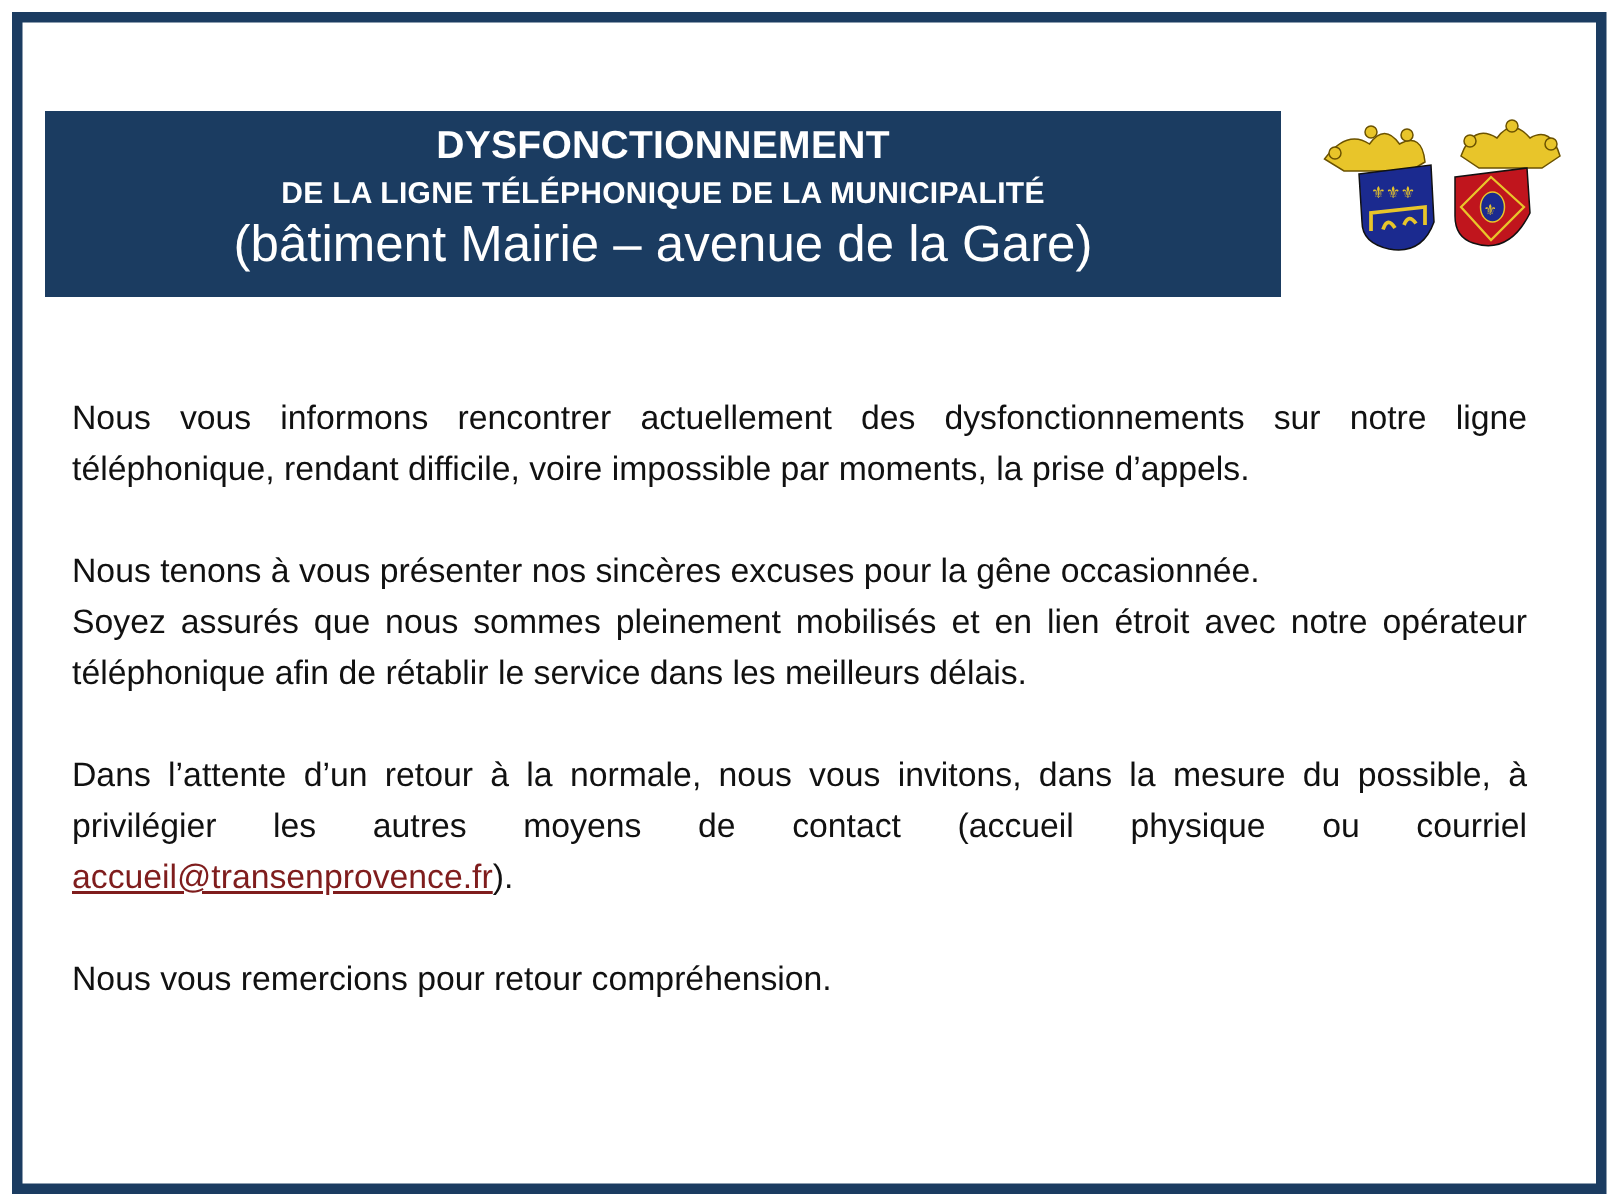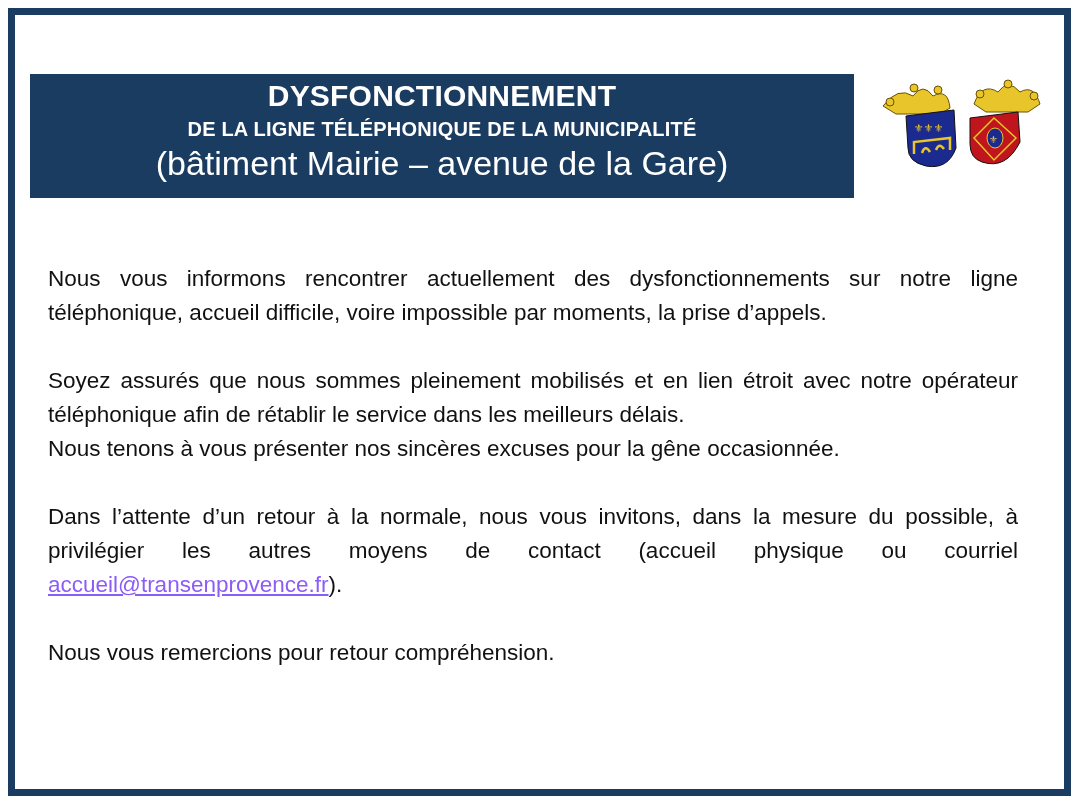--- a/index.html
+++ b/index.html
@@ -1,27 +1,27 @@
 <!DOCTYPE html>
 <html><head>
   <meta charset="utf-8">
   <style>
     html, body { margin:0; padding:0; background:#ffffff; }
     body { width:1079px; height:802px; position:relative; overflow:hidden; font-family:"Liberation Sans", sans-serif; }
     .frame { position:absolute; left:8px; top:8px; width:1049px; height:774px; border:7px solid #1b3c61; background:#fff; }
     .header-box { position:absolute; left:30px; top:74px; width:824px; height:124px; background:#1b3c61; color:#fff; text-align:center; }
-    .h1 { font-weight:bold; font-size:30px; line-height:32px; margin-top:6px; letter-spacing:0.2px; }
+    .h1 { font-weight:bold; font-size:26px; line-height:32px; margin-top:6px; letter-spacing:0.2px; }
     .h2 { font-weight:bold; font-size:20px; line-height:34px; letter-spacing:0.2px; }
     .h3 { font-size:34px; line-height:34px; }
     .crests { position:absolute; left:878px; top:78px; width:170px; height:95px; }
     .body-text { position:absolute; left:48px; top:262px; width:970px; font-size:22.5px; line-height:34px; color:#111; }
     .p { margin:0; text-align:justify; }
     .p.last-left { text-align-last:left; }
     .blank { height:34px; }
-    a.mail { color:#8b5cf6; text-decoration:underline; }
+    a.mail { color:#7f1d1d; text-decoration:underline; }
   </style>
 </head>
 <body>
 
 <div class="frame"></div>
 
 <div class="header-box">
   <div class="h1">DYSFONCTIONNEMENT</div>
   <div class="h2">DE LA LIGNE TÉLÉPHONIQUE DE LA MUNICIPALITÉ</div>
   <div class="h3">(bâtiment Mairie – avenue de la Gare)</div>
@@ -47,21 +47,21 @@
       <circle cx="156" cy="18" r="4" fill="#e8c52a" stroke="#6b5200"></circle>
       <path d="M92 40 L140 34 L142 64 Q128 92 104 84 Q92 80 92 66 Z" fill="#c0151d" stroke="#111" stroke-width="1"></path>
       <path d="M116 40 L138 60 L116 82 L96 60 Z" fill="none" stroke="#e8c52a" stroke-width="1.5"></path>
       <ellipse cx="117" cy="60" rx="8" ry="10" fill="#1b2a8f" stroke="#e8c52a"></ellipse>
       <text x="111" y="65" font-size="10" fill="#e8c52a" font-family="DejaVu Sans, sans-serif">⚜</text>
     </g>
   </svg>
 </div>
 
 <div class="body-text">
-  <p class="p last-left">Nous vous informons rencontrer actuellement des dysfonctionnements sur notre ligne téléphonique, accueil difficile, voire impossible par moments, la prise d’appels.</p>
+  <p class="p last-left">Nous vous informons rencontrer actuellement des dysfonctionnements sur notre ligne téléphonique, rendant difficile, voire impossible par moments, la prise d’appels.</p>
   <div class="blank"></div>
+  <p class="p">Nous tenons à vous présenter nos sincères excuses pour la gêne occasionnée.</p>
   <p class="p last-left">Soyez assurés que nous sommes pleinement mobilisés et en lien étroit avec notre opérateur téléphonique afin de rétablir le service dans les meilleurs délais.</p>
-  <p class="p">Nous tenons à vous présenter nos sincères excuses pour la gêne occasionnée.</p>
   <div class="blank"></div>
   <p class="p last-left"><span>Dans l’attente d’un retour à la normale, nous vous invitons, dans la mesure du possible, à privilégier les autres moyens de contact (accueil physique ou courriel </span><a class="mail" href="#">accueil@transenprovence.fr</a><span>).</span></p>
   <div class="blank"></div>
   <p class="p">Nous vous remercions pour retour compréhension.</p>
 </div>
 
 </body></html>

